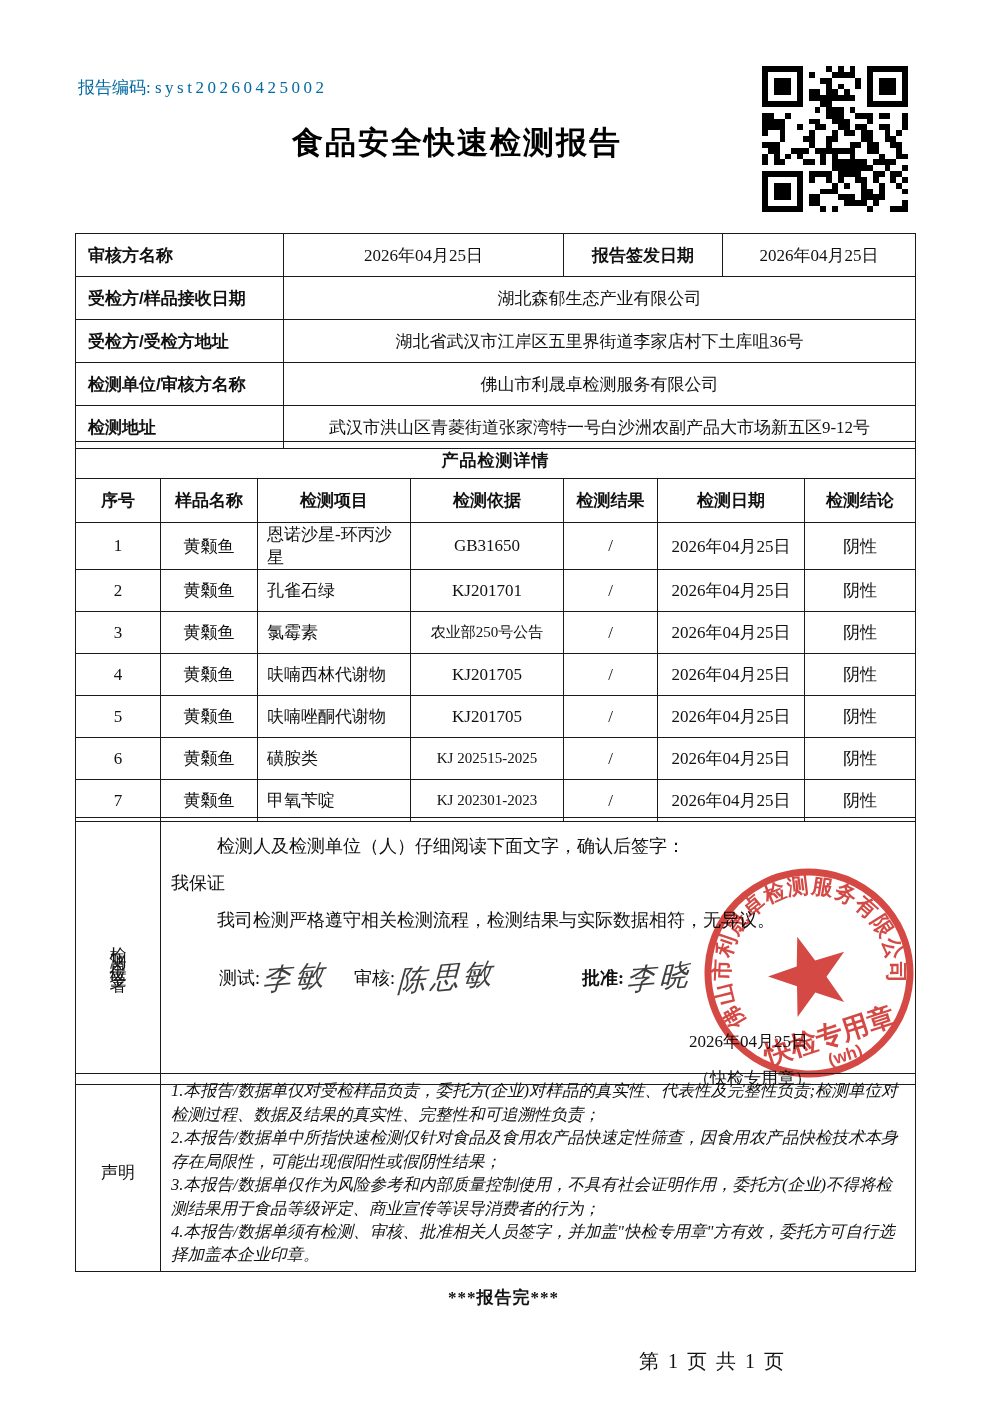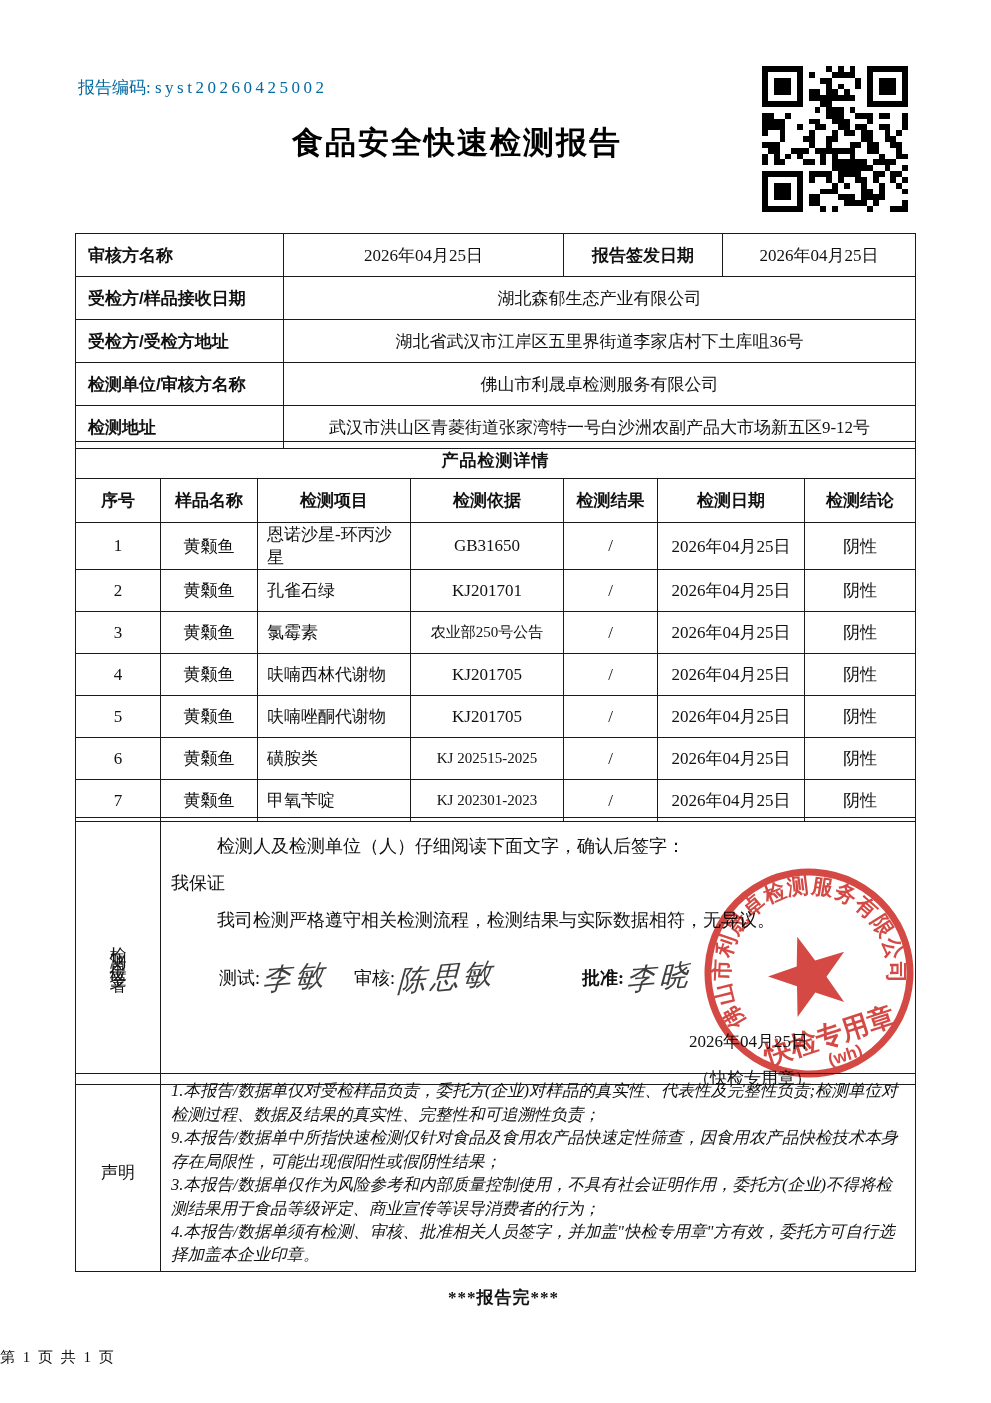--- a/index.html
+++ b/index.html
@@ -82,22 +82,22 @@
     pointer-events:none;
     mix-blend-mode:multiply;
   }
   .decl-cell{text-align:left !important;vertical-align:top !important;padding:5px 10px 4px 10px !important;font-style:italic;}
   .decl-cell p{margin:0;font-size:16.5px;line-height:1.42;}
   .footer-end{
     position:absolute;left:8px;top:1286px;width:991px;text-align:center;
     font-size:17px;font-weight:700;letter-spacing:1px;
   }
   .footer-page{
-    position:absolute;left:0;top:1348px;width:786px;text-align:left;
-    font-size:15px;letter-spacing:2px;
+    position:absolute;left:0;top:1348px;width:786px;text-align:right;
+    font-size:20px;letter-spacing:2px;
   }
   
   .info-row td{height:42px;}
   .title-row td{height:36px;}
   .head-row td{height:43px;}
   .data-row td{height:41px;}
 </style>
 </head>
 <body>
 
@@ -495,21 +495,21 @@
   <table class="tbl" style="top:1073.4px;height:192px;">
     <colgroup>
         <col style="width:85px">
         <col style="width:755px">
       </colgroup>
     <tbody>
         <tr>
       <td>声明</td>
       <td class="decl-cell">
         <p>1.本报告/数据单仅对受检样品负责，委托方(企业)对样品的真实性、代表性及完整性负责;检测单位对检测过程、数据及结果的真实性、完整性和可追溯性负责；</p>
-        <p>9.本报告/数据单中所指快速检测仅针对食品及食用农产品快速定性筛查，因食用农产品快检技术本身存在局限性，可能出现假阳性或假阴性结果；</p>
+        <p>2.本报告/数据单中所指快速检测仅针对食品及食用农产品快速定性筛查，因食用农产品快检技术本身存在局限性，可能出现假阳性或假阴性结果；</p>
         <p>3.本报告/数据单仅作为风险参考和内部质量控制使用，不具有社会证明作用，委托方(企业)不得将检测结果用于食品等级评定、商业宣传等误导消费者的行为；</p>
         <p>4.本报告/数据单须有检测、审核、批准相关人员签字，并加盖"快检专用章"方有效，委托方可自行选择加盖本企业印章。</p>
       </td>
     </tr>
   </tbody>
     </table>
 
   <div class="footer-end">***报告完***</div>
   <div class="footer-page">第 1 页 共 1 页</div>
 

